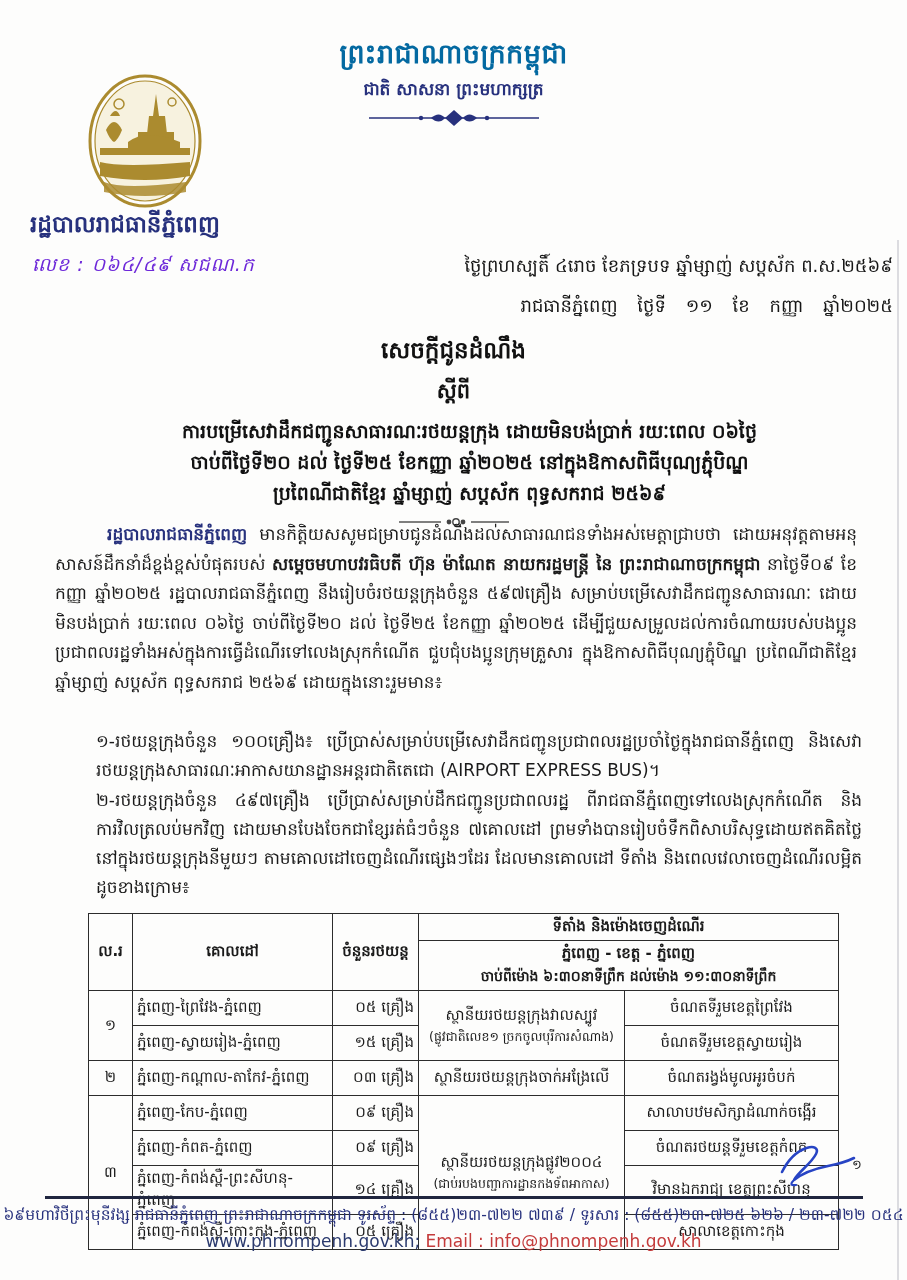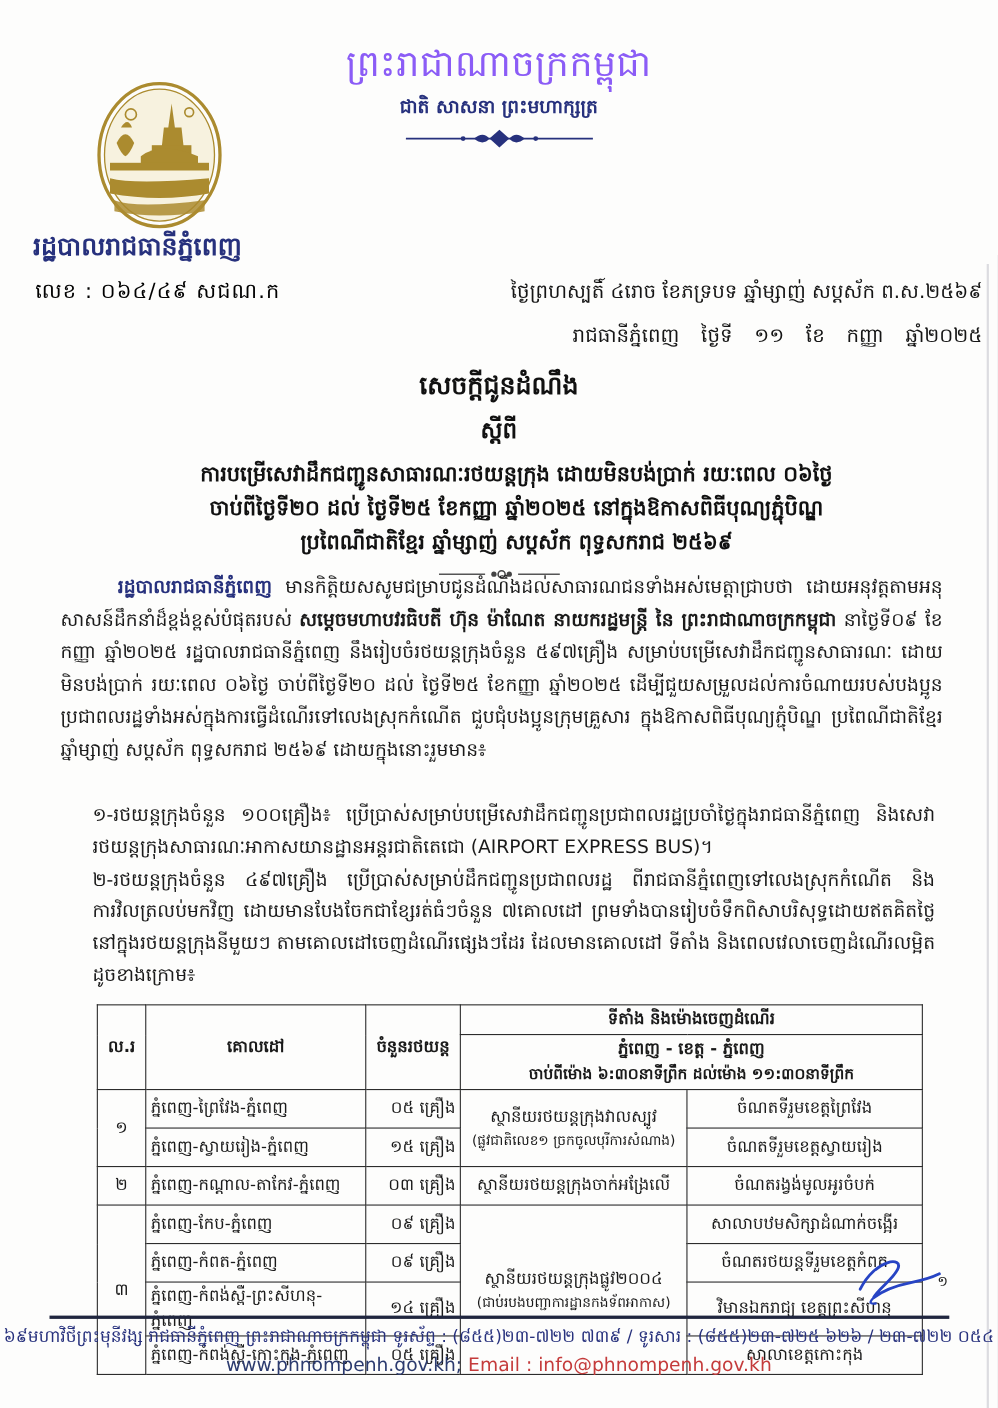--- a/index.html
+++ b/index.html
@@ -5,40 +5,40 @@
   html,body{margin:0;padding:0;background:#e9e9ea;}
   .page{
     position:relative;width:907px;height:1280px;margin:0 auto;
     background:#fdfdfc;overflow:hidden;
     font-family:"DejaVu Sans","Liberation Sans",sans-serif;
     color:#1a1a1a;
   }
   .scan-edge{position:absolute;top:240px;bottom:0;right:8px;width:2px;background:#dcdce0;}
   
   .kingdom-block{position:absolute;top:34px;left:0;width:100%;text-align:center;line-height:1.45;}
-  .kingdom-title{font-size:33px;font-weight:normal;color:#8b5cf6;letter-spacing:.5px;}
+  .kingdom-title{font-size:27px;font-weight:bold;color:#0369a1;letter-spacing:.5px;}
   .national-motto{font-size:17px;font-weight:bold;color:#27317d;margin-top:4px;}
   .header-flourish{margin-top:6px;}
   .seal{position:absolute;top:72px;left:86px;width:118px;height:138px;}
   .authority-name{position:absolute;top:210px;left:30px;font-size:23px;font-weight:bold;color:#27317d;}
-  .reference-number{position:absolute;top:252px;left:32px;font-size:19px;color:#000000;letter-spacing:1px;}
+  .reference-number{position:absolute;top:252px;left:32px;font-size:19px;color:#6d28d9;font-style:italic;letter-spacing:1px;}
   .date-block{position:absolute;top:246px;left:318px;width:575px;font-size:18px;line-height:40px;color:#151515;text-align:right;}
   .issue-date{word-spacing:14px;}
   
   .title-block{position:absolute;top:336px;left:0;width:100%;text-align:center;color:#111;}
   .notice-title{font-size:23px;font-weight:bold;}
   .notice-about{font-size:21px;font-weight:bold;margin-top:8px;}
   .subject-line{font-size:19px;font-weight:bold;line-height:31px;}
   .subject-lines{margin-top:8px;padding-left:32px;}
   .title-divider{margin-top:4px;}
   
   .body-paragraph{position:absolute;top:520px;left:55px;width:802px;font-size:17px;line-height:29.5px;text-align:justify;text-indent:52px;}
   .lead-bold{color:#27317d;font-weight:bold;}
   .strong{font-weight:bold;}
-  .bus-list{position:absolute;top:727px;left:84px;width:766px;font-size:17px;line-height:29px;text-align:justify;}
+  .bus-list{position:absolute;top:727px;left:96px;width:766px;font-size:17px;line-height:29px;text-align:justify;}
   .bus-list .item{margin-bottom:1px;}
   
   .routes-table{position:absolute;top:913px;left:88px;border-collapse:collapse;table-layout:fixed;}
   .routes-table th,.routes-table td{border:1.5px solid #2c2c2c;padding:2px 4px;font-size:15px;vertical-align:middle;}
   .routes-table th{font-weight:bold;text-align:center;}
   .col-no{width:44px;}
   .col-dest{width:200px;}
   .col-count{width:86px;}
   .col-station{width:206px;}
   .col-terminal{width:214px;}

